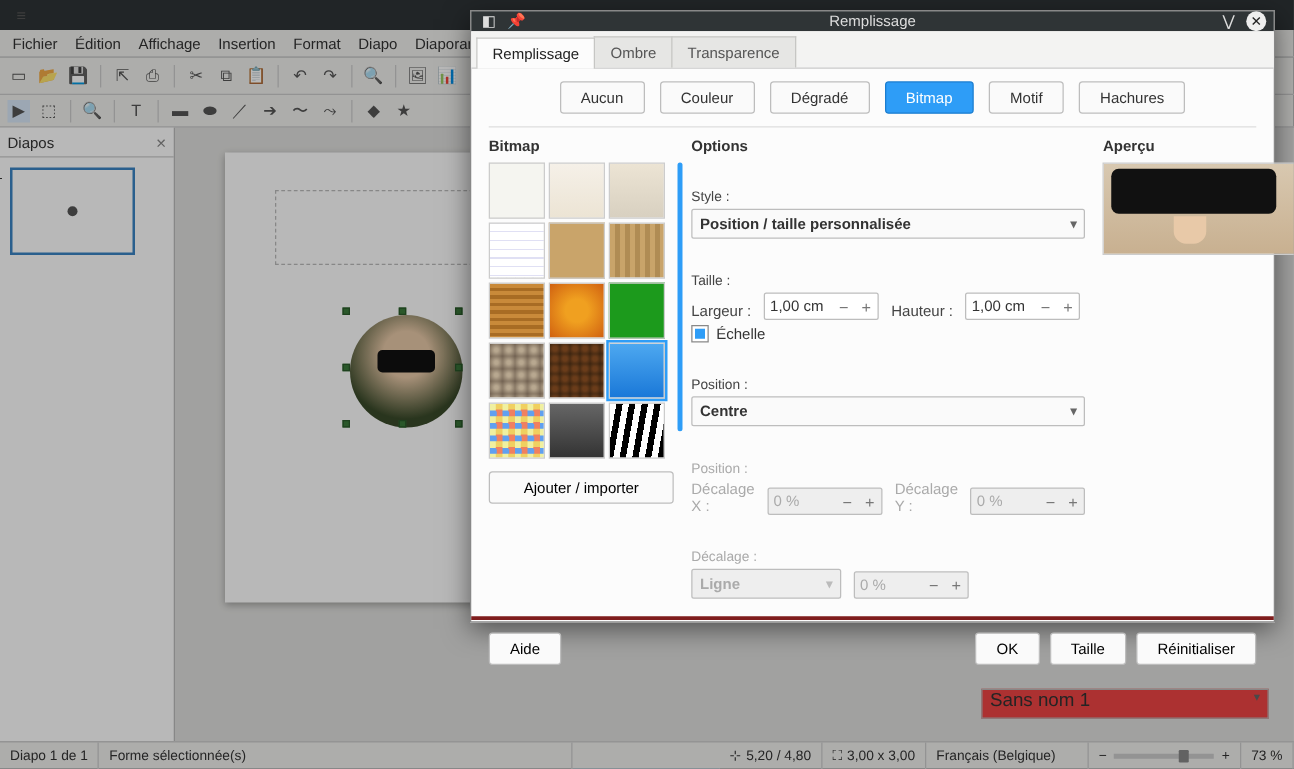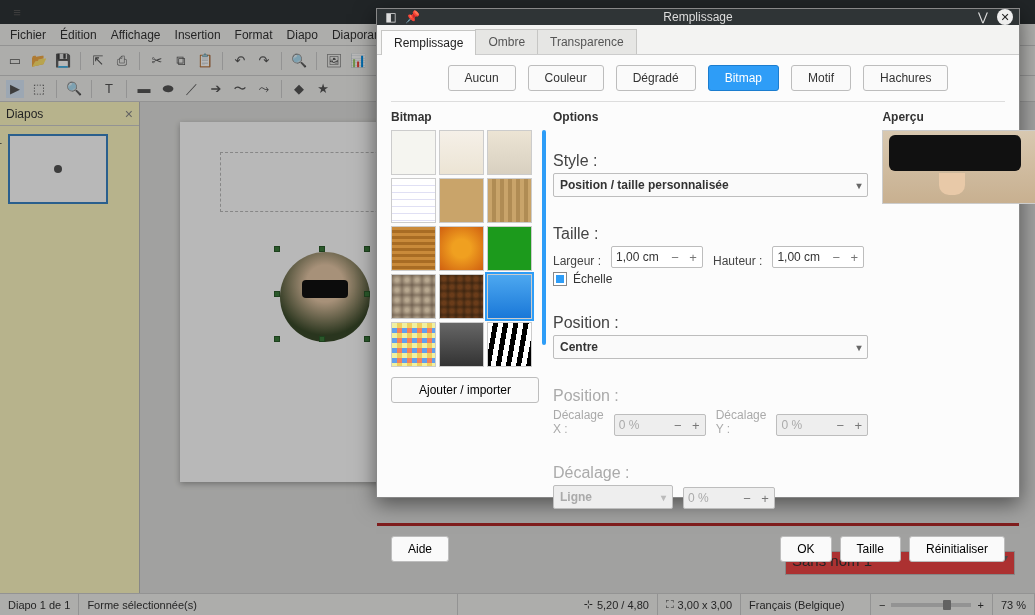--- a/index.html
+++ b/index.html
@@ -9,21 +9,21 @@
 .app-bg { position:absolute; inset:0; background:#2f3436; }
 .app-titlebar { height:24px; background:#2f3436; display:flex; align-items:center; padding:0 8px; color:#ccc; }
 .app-menubar { height:22px; background:#f0f0ee; display:flex; align-items:center; padding:0 4px; gap:2px; border-bottom:1px solid #ccc; }
 .app-menubar span { padding:2px 6px; font-size:12px; color:#333; }
 .app-toolbar { height:30px; background:#f0f0ee; display:flex; align-items:center; padding:0 6px; gap:6px; border-bottom:1px solid #ccc; }
 .app-toolbar2 { height:26px; background:#f0f0ee; display:flex; align-items:center; padding:0 6px; gap:6px; border-bottom:1px solid #ccc; }
 .tb-ico { width:18px; height:18px; display:flex; align-items:center; justify-content:center; color:#555; font-size:13px; }
 .tb-sep { width:1px; height:18px; background:#ccc; margin:0 2px; }
 
 .app-body { position:absolute; top:102px; left:0; right:0; bottom:22px; display:flex; background:#e8e8e6; }
-.diapos-panel { width:140px; background:#fef9c3; border-right:1px solid #bbb; display:flex; flex-direction:column; }
+.diapos-panel { width:140px; background:#ffffff; border-right:1px solid #bbb; display:flex; flex-direction:column; }
 .diapos-header { height:24px; display:flex; align-items:center; justify-content:space-between; padding:0 6px; border-bottom:1px solid #ccc; font-size:12px; }
 .diapos-close { font-size:14px; color:#888; cursor:default; }
 .slide-thumb { margin:8px; border:2px solid #3b84c4; background:#fff; width:100px; height:70px; position:relative; display:flex; align-items:center; justify-content:center; }
 .slide-thumb::before { content:"1"; position:absolute; top:-2px; left:-14px; font-size:11px; color:#333; }
 .slide-thumb-dot { width:8px; height:8px; background:#555; border-radius:50%; }
 
 .canvas-area { flex:1; background:#e0e0de; position:relative; }
 .slide-canvas { position:absolute; left:40px; top:20px; width:520px; height:360px; background:#fff; box-shadow:0 2px 6px rgba(0,0,0,.3); }
 .slide-title { position:absolute; top:30px; left:40px; right:40px; height:60px; border:1px dashed #bbb; display:flex; align-items:center; justify-content:center; font-size:28px; color:#444; }
 .slide-photo { position:absolute; top:130px; left:100px; width:90px; height:90px; border-radius:50%; background: radial-gradient(circle at 50% 35%, #e8c9a8 0%, #e8c9a8 25%, #3a4a2a 70%); }
@@ -61,21 +61,21 @@
 .sec-title { font-weight:600; font-size:12px; margin-bottom:6px; }
 
 .bmp-grid { display:grid; grid-template-columns:repeat(3,45px); gap:3px; position:relative; }
 .bmp-cell { width:45px; height:45px; border:1px solid #ccc; }
 .bmp-sel { outline:2px solid #2e9df7; }
 .bmp-scroll { width:4px; background:#2e9df7; position:absolute; right:-7px; top:0; height:215px; border-radius:2px; }
 
 .add-import { margin-top:10px; padding:5px 14px; border:1px solid #bdbdbd; background:#fafafa; border-radius:3px; font-size:12px; width:148px;text-align:center; }
 
 .opt-row { margin-bottom:6px; }
-.opt-label { font-size:16px; color:#444; margin-bottom:3px; display:block;margin-top:28px; }
+.opt-label { font-size:11px; color:#444; margin-bottom:3px; display:block;margin-top:28px; }
 .opt-label.disabled { color:#aaa; }
 .combo { width:100%; height:24px; border:1px solid #bdbdbd; background:#fafafa; border-radius:2px; display:flex; align-items:center; padding:0 6px; font-size:12px; position:relative;font-weight:bold; }
 .combo.disabled { background:#eee; color:#aaa; }
 .combo::after { content:"▾"; position:absolute; right:6px; color:#666; font-size:10px; }
 .combo.disabled::after { color:#bbb; }
 
 .size-row { display:flex; gap:10px; align-items:flex-end; }
 .spin { display:flex; align-items:center; border:1px solid #bdbdbd; background:#fff; border-radius:2px; height:22px; }
 .spin.disabled { background:#eee; color:#aaa; }
 .spin input { border:none; width:54px; padding:0 4px; font-size:12px; background:transparent; color:inherit; outline:none; }

